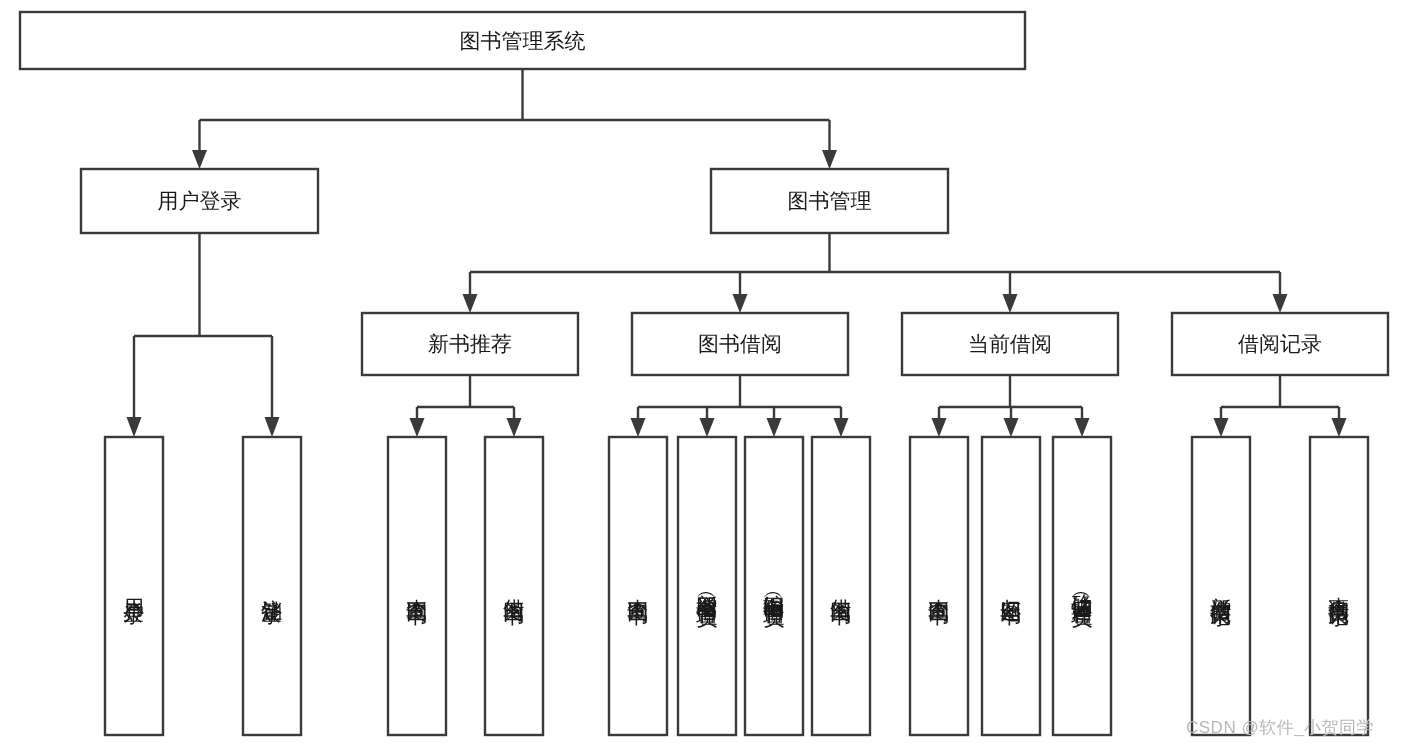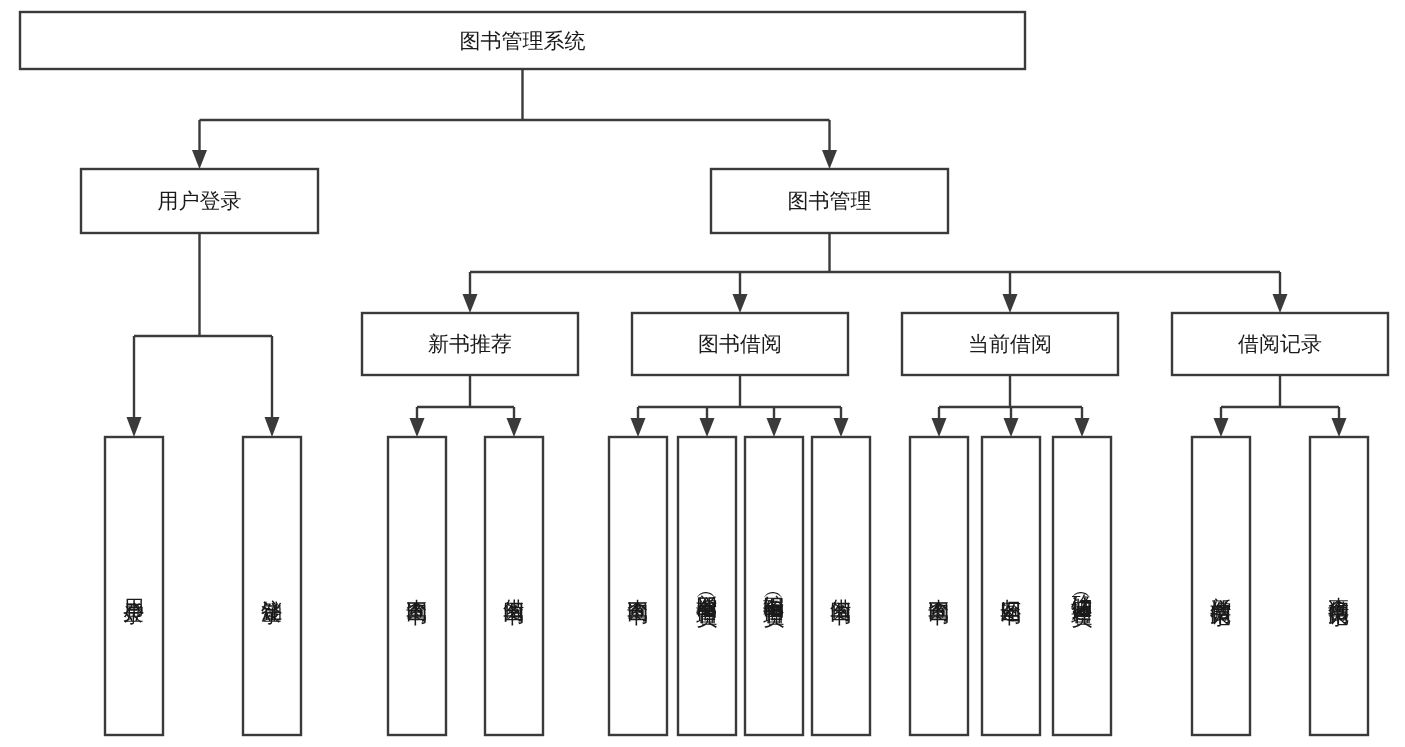--- a/index.html
+++ b/index.html
@@ -189,13 +189,14 @@
   <div class="vert-label" style="left:609px; top:437px; width:58px; height:298px; display:flex; align-items:center; justify-content:center;">查询图书</div>
   <div class="vert-label" style="left:678px; top:440px; width:58px; height:292px; display:flex; align-items:center; justify-content:center;">新增图书（管理员）</div>
   <div class="vert-label" style="left:745px; top:440px; width:58px; height:292px; display:flex; align-items:center; justify-content:center;">编辑图书（管理员）</div>
   <div class="vert-label" style="left:812px; top:437px; width:58px; height:298px; display:flex; align-items:center; justify-content:center;">借阅图书</div>
   <div class="vert-label" style="left:910px; top:437px; width:58px; height:298px; display:flex; align-items:center; justify-content:center;">查询图书</div>
   <div class="vert-label" style="left:982px; top:437px; width:58px; height:298px; display:flex; align-items:center; justify-content:center;">归还图书</div>
   <div class="vert-label" style="left:1053px; top:440px; width:58px; height:292px; display:flex; align-items:center; justify-content:center;">确认归还（管理员）</div>
   <div class="vert-label" style="left:1192px; top:437px; width:58px; height:298px; display:flex; align-items:center; justify-content:center;">新增借阅记录</div>
   <div class="vert-label" style="left:1310px; top:437px; width:58px; height:298px; display:flex; align-items:center; justify-content:center;">查询借阅记录</div>
 
+  <div class="watermark">CSDN @软件_小贺同学</div>
 </div>
 
 </body></html>

